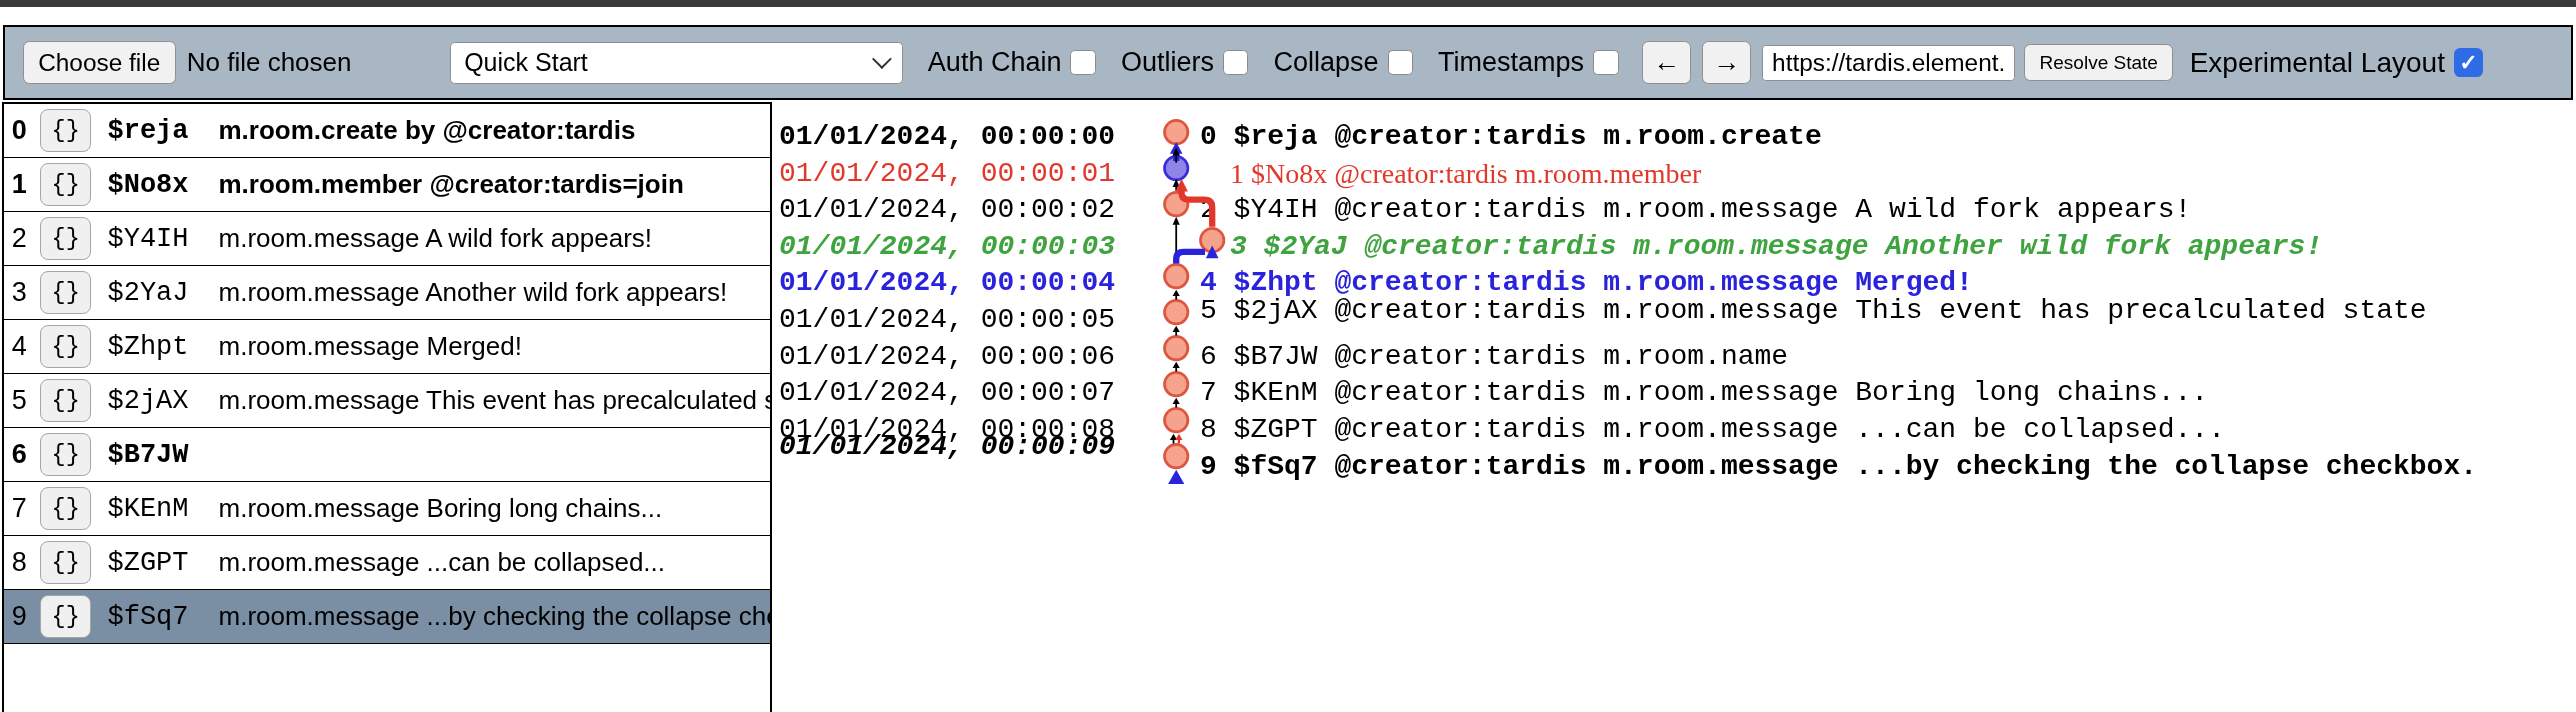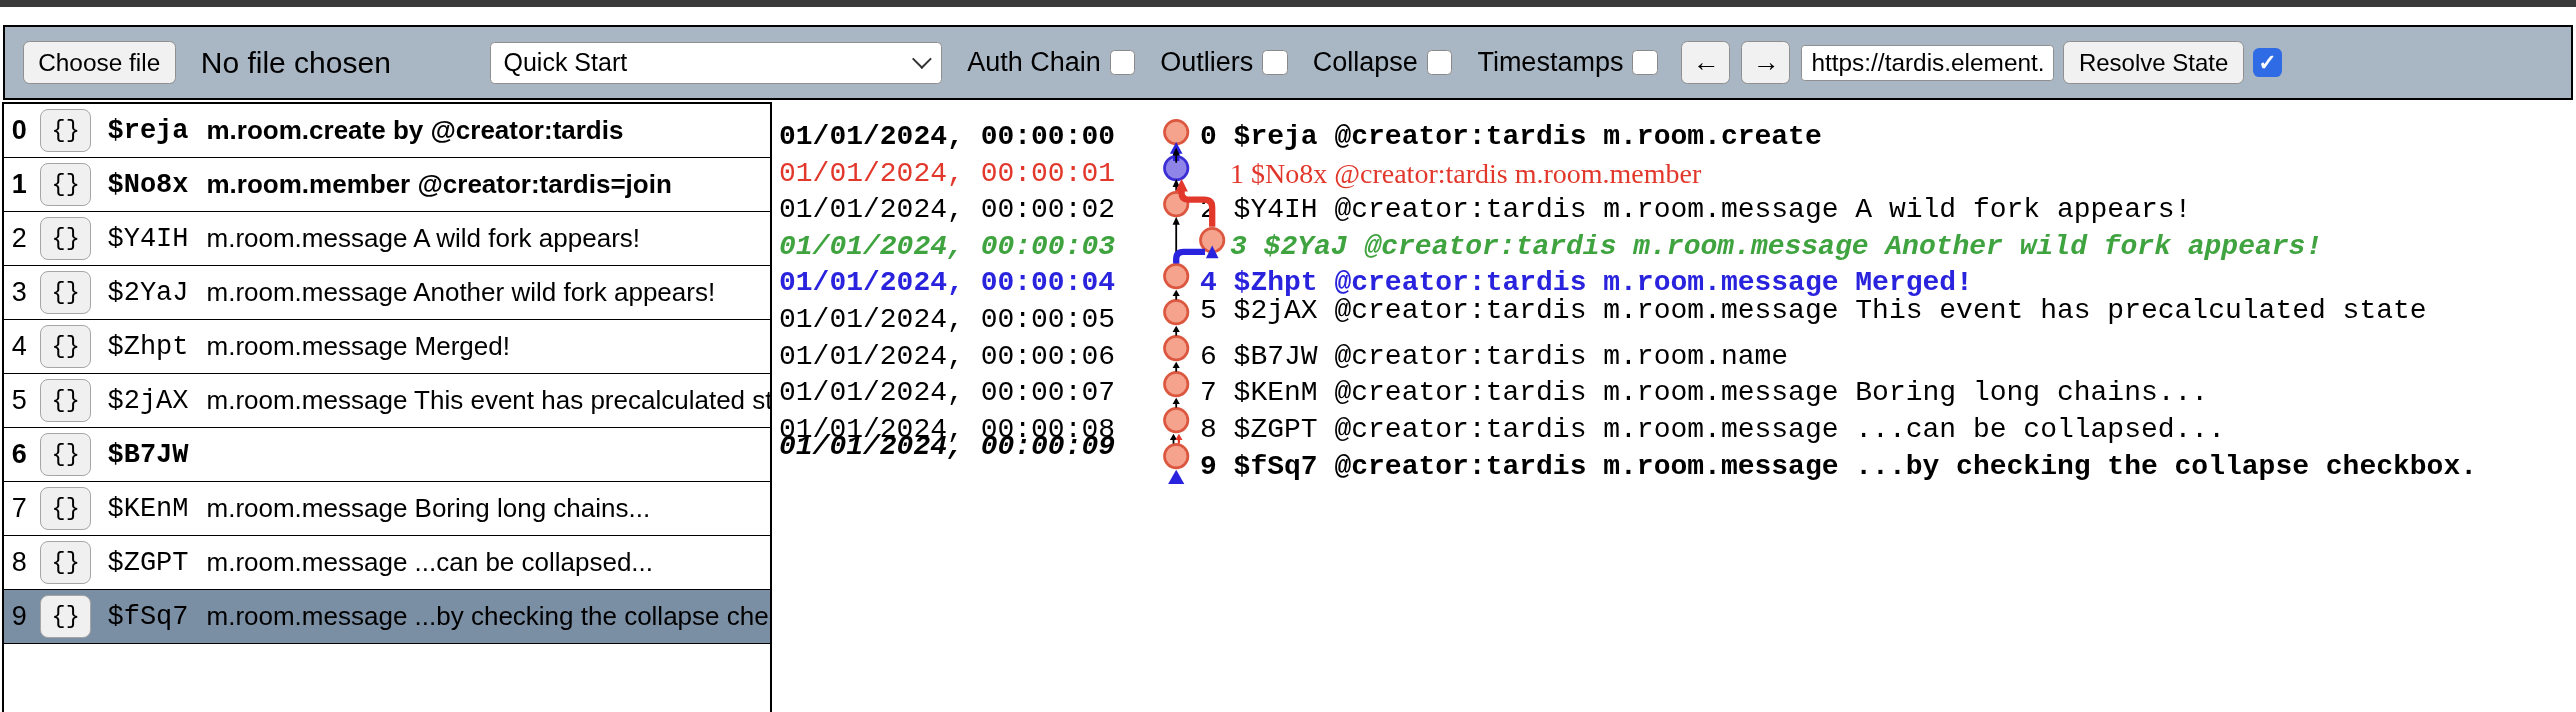--- a/index.html
+++ b/index.html
@@ -13,47 +13,47 @@
   .toolbar{
     position:absolute;top:25px;left:2.7px;right:2.7px;height:71px;
     background:var(--toolbar-bg,#a9b6c4);border:2.7px solid #000;
     display:flex;align-items:center;white-space:nowrap;
   }
   .btn{
     background:#f1f1f1;border:1.8px solid #8f8f8f;border-radius:6.3px;
     font-size:24.4px;padding:6.3px 14.5px;color:#000;font-family:"Liberation Sans",sans-serif;
   }
   .choose-file{margin-left:18px;}
-  .file-status{font-size:30px;margin-left:25px;}
+  .file-status{font-size:26px;margin-left:11px;}
   .select{
     margin-left:99px;width:425px;height:40px;background:#fff;border:1.8px solid #8f8f8f;border-radius:4.5px;
     display:flex;align-items:center;justify-content:space-between;padding:0 12.7px;font-size:25px;
   }
   .chev{width:11.8px;height:11.8px;border-right:2.7px solid #333;border-bottom:2.7px solid #333;
     transform:rotate(45deg);margin-bottom:7.2px;flex:none;}
   .cb-label{font-size:27px;margin-left:25px;}
   .cb{width:23.5px;height:23.5px;background:#fff;border:1.8px solid #8a8a8a;border-radius:4.5px;margin-left:9px;flex:none;}
   .nav-btn{width:49px;height:43px;margin-left:23.5px;font-size:27px;display:flex;align-items:center;justify-content:center;padding:0;}
   .nav-btn.fwd{margin-left:11px;}
   .url{margin-left:11px;width:233px;height:34px;font-size:24.4px;border:1.8px solid #8f8f8f;border-radius:3.6px;
     padding:0 9px;font-family:"Liberation Sans",sans-serif;}
-  .resolve{margin-left:9px;font-size:24px;}
+  .resolve{margin-left:9px;font-size:19px;}
   .exp-label{font-size:28px;margin-left:16.3px;}
   .cb-checked{width:29px;height:29px;background:var(--accent,#2f6be4);border-radius:6.3px;margin-left:9px;
     color:#fff;font-size:22px;font-weight:bold;display:flex;align-items:center;justify-content:center;flex:none;}
 
   
   .left-panel{position:absolute;left:1.8px;top:102px;width:766px;height:610px;border:2.7px solid #000;background:#fff;overflow:hidden;}
   .lrow{height:53px;border-bottom:1.8px solid #000;display:flex;align-items:center;white-space:nowrap;overflow:hidden;}
   .lrow.selected{background:var(--selected-bg,#7a8ea4);}
   .lnum{width:31px;text-align:center;font-size:27px;flex:none;}
   .jbtn{width:51px;height:43px;margin-left:5.4px;background:#f0f0f0;border:1.8px solid #a5a5a5;border-radius:8.1px;
     font-family:"Liberation Mono",monospace;font-size:23.5px;flex:none;padding:0;}
   .lid{font-family:"Liberation Mono",monospace;font-size:27px;margin-left:16.3px;flex:none;}
-  .ldesc{font-size:26px;margin-left:18px;flex:none;}
+  .ldesc{font-size:26px;margin-left:30px;flex:none;}
   .lrow.bold .lnum,.lrow.bold .lid,.lrow.bold .ldesc{font-weight:bold;}
 
   
   .rrow span{position:absolute;font-family:"Liberation Mono",monospace;font-size:28px;line-height:37px;white-space:nowrap;}
   .rts{left:779px;}
   .rtext{left:1200px;}
   .rtext.ind{left:1230px;}
   .c-black{color:#000;}
   .c-red{color:var(--red,#e2372b);}
   .c-green{color:var(--green,#3fa33f);font-style:italic;}
@@ -101,20 +101,21 @@
     <span>←</span>
   </button>
   <button class="btn nav-btn fwd">
     <span>→</span>
   </button>
 
   <input class="url" type="text" value="https://tardis.element.dev" style="">
 
   <button class="btn resolve">Resolve State</button>
 
+  <span class="exp-label">Experimental Layout</span>
   <span class="cb-checked">
     <span>✓</span>
   </span>
 </div>
 
 <div class="left-panel">
   <div id="left-rows">
       <div class="lrow bold">
         <span class="lnum">0</span>
         <button class="jbtn">{}</button>

